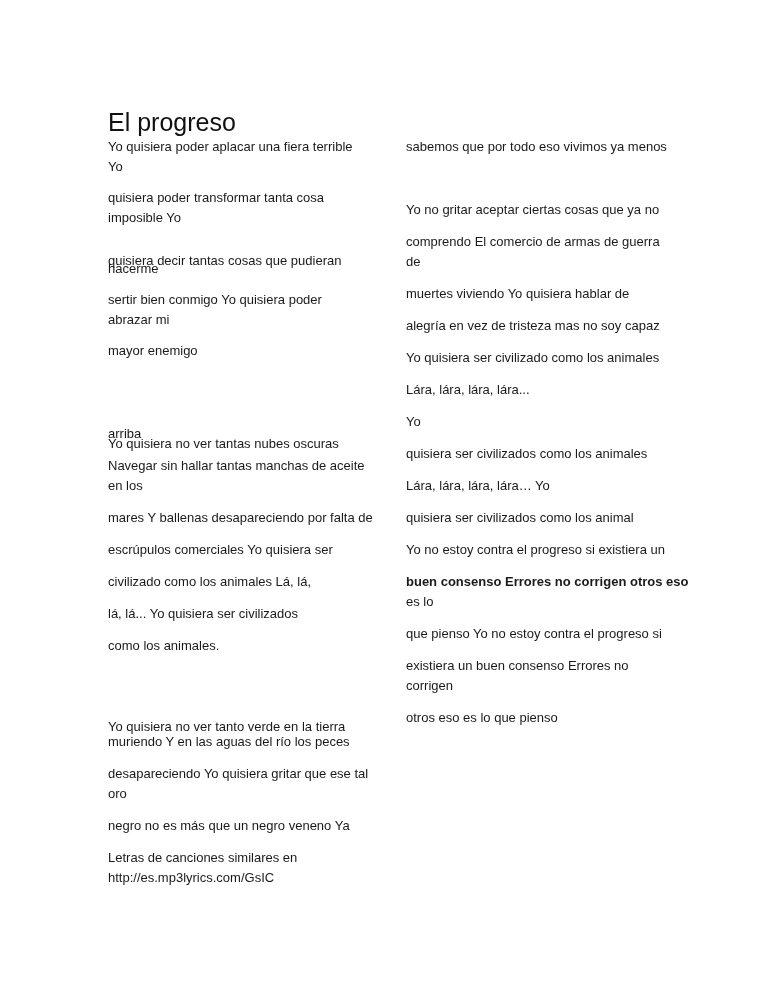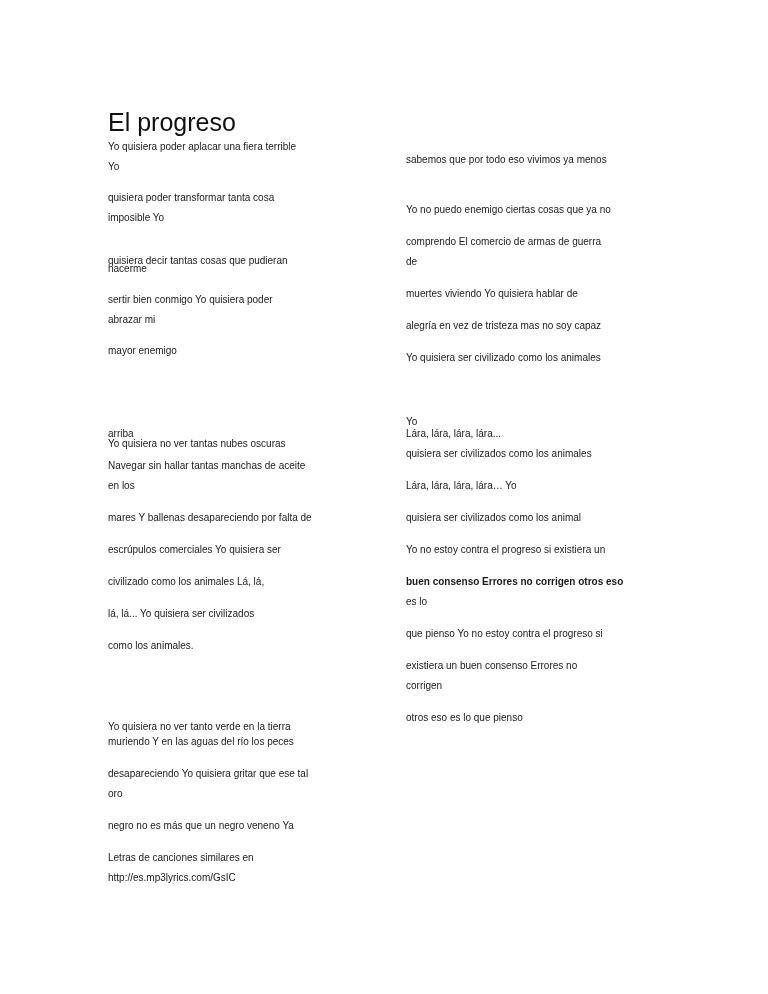--- a/index.html
+++ b/index.html
@@ -5,21 +5,21 @@
     html, body { margin: 0; padding: 0; }
     body {
       width: 768px; height: 994px; background: #ffffff; position: relative;
       overflow: hidden; font-family: "Liberation Sans", sans-serif; color: #1a1a1a;
     }
     .title {
       position: absolute; left: 108px; top: 90px;
       font-size: 25px; line-height: 30px; color: #111; font-weight: normal;
     }
     .line {
-      position: absolute; font-size: 10px; line-height: 20px; color: #1a1a1a;
+      position: absolute; font-size: 13px; line-height: 20px; color: #1a1a1a;
       white-space: nowrap;
     }
     .col-left .line { left: 108px; }
     .col-right .line { left: 406px; }
   </style>
 </head>
 <body>
 
 <div>
   <h1 class="title">El progreso</h1>
@@ -44,28 +44,28 @@
       <div class="line" style="top: 636px;">como los animales.</div>
       <div class="line" style="top: 700px; margin-top: 17px;">Yo quisiera no ver tanto verde en la tierra</div>
       <div class="line" style="top: 732px;">muriendo Y en las aguas del río los peces</div>
       <div class="line" style="top: 764px;">desapareciendo Yo quisiera gritar que ese tal</div>
       <div class="line" style="top: 784px;">oro</div>
       <div class="line" style="top: 816px;">negro no es más que un negro veneno Ya</div>
       <div class="line" style="top: 848px;">Letras de canciones similares en</div>
       <div class="line" style="top: 868px;">http://es.mp3lyrics.com/GsIC</div>
     </div>
   <div class="col-right" id="col-right">
-      <div class="line" style="top: 150px;">sabemos que por todo eso vivimos ya menos</div>
-      <div class="line" style="top: 200px;">Yo no puedo enemigo ciertas cosas que ya no</div>
+      <div class="line" style="top: 137px;">sabemos que por todo eso vivimos ya menos</div>
+      <div class="line" style="top: 200px;">Yo no gritar aceptar ciertas cosas que ya no</div>
       <div class="line" style="top: 232px;">comprendo El comercio de armas de guerra</div>
       <div class="line" style="top: 252px;">de</div>
       <div class="line" style="top: 284px;">muertes viviendo Yo quisiera hablar de</div>
       <div class="line" style="top: 316px;">alegría en vez de tristeza mas no soy capaz</div>
       <div class="line" style="top: 348px;">Yo quisiera ser civilizado como los animales</div>
-      <div class="line" style="top: 380px; margin-top: 44px;">Lára, lára, lára, lára...</div>
+      <div class="line" style="top: 380px;">Lára, lára, lára, lára...</div>
       <div class="line" style="top: 412px;">Yo</div>
       <div class="line" style="top: 444px; text-align: right;">quisiera ser civilizados como los animales</div>
       <div class="line" style="top: 476px;">Lára, lára, lára, lára… Yo</div>
       <div class="line" style="top: 508px;">quisiera ser civilizados como los animal</div>
       <div class="line" style="top: 540px;">Yo no estoy contra el progreso si existiera un</div>
       <div class="line" style="top: 572px; font-weight: bold;">buen consenso Errores no corrigen otros eso</div>
       <div class="line" style="top: 592px;">es lo</div>
       <div class="line" style="top: 624px;">que pienso Yo no estoy contra el progreso si</div>
       <div class="line" style="top: 656px;">existiera un buen consenso Errores no</div>
       <div class="line" style="top: 676px;">corrigen</div>

